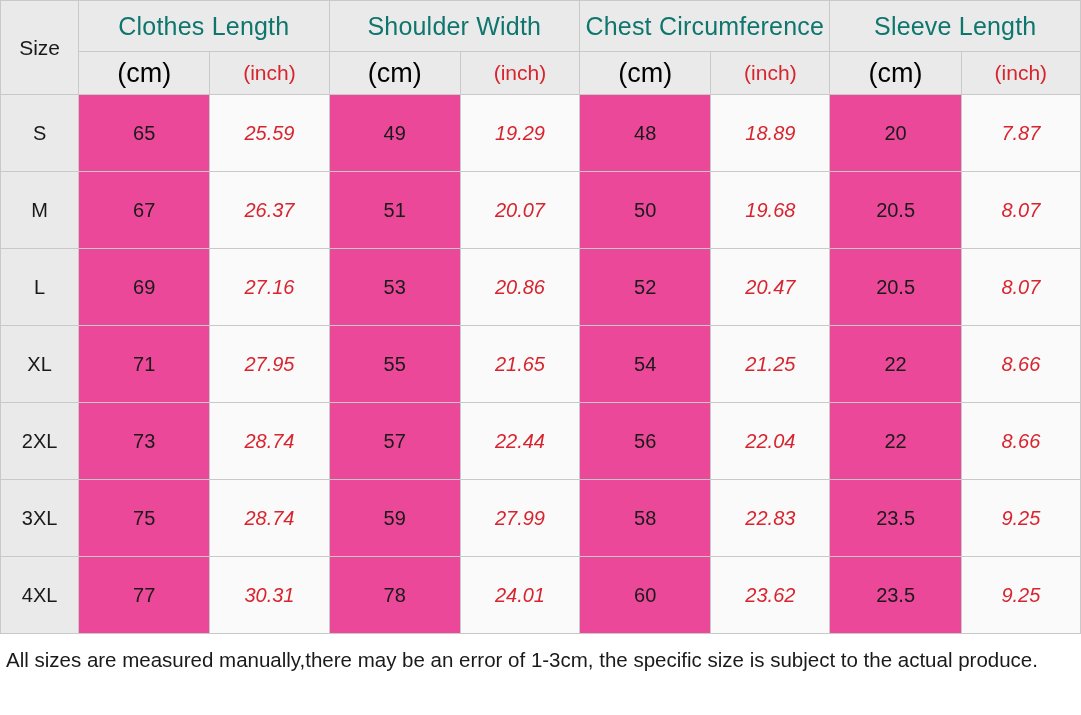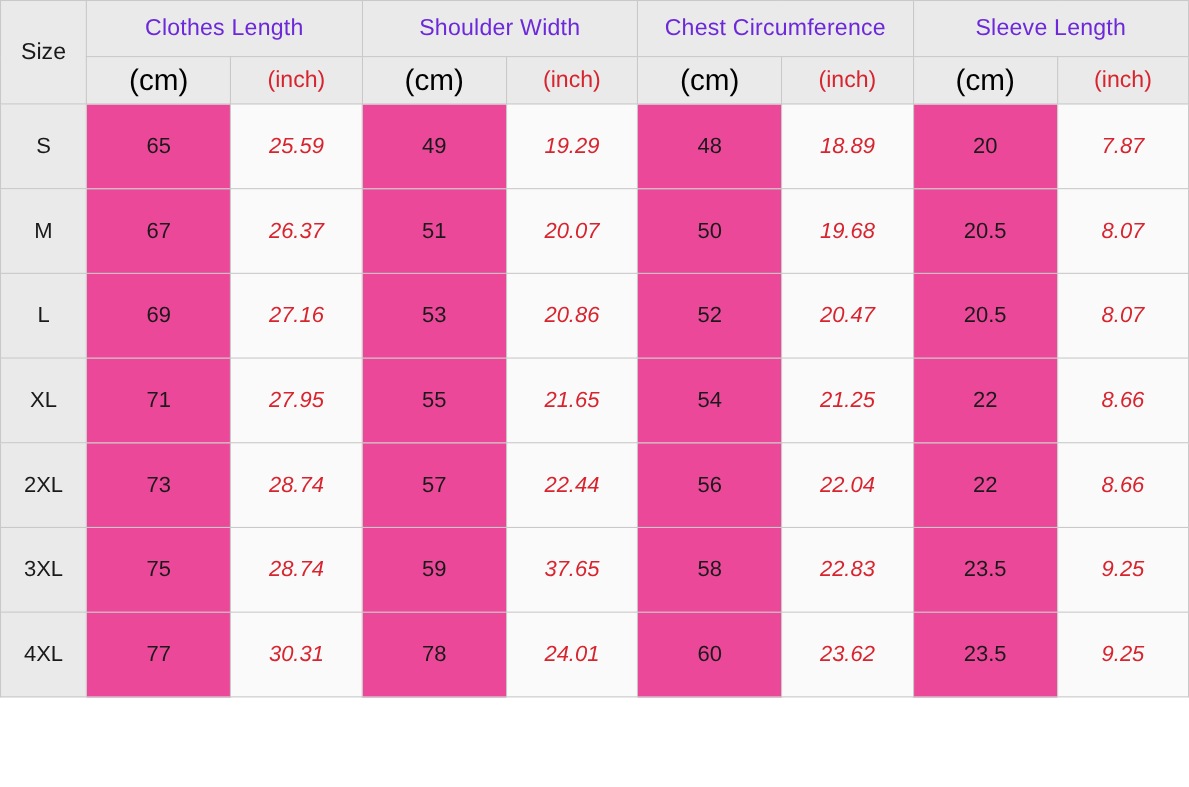--- a/index.html
+++ b/index.html
@@ -33,22 +33,22 @@
   .size-table th, .size-table td {
     border: 1px solid #c9c9c9;
     text-align: center;
     vertical-align: middle;
     font-weight: normal;
   }
   .size-table th {
     background: #eaeaea;
   }
   .hdr-group {
-    font-size: 21px;
-    color: #6d28d9;
+    font-size: 25px;
+    color: #0f766e;
     height: 48px;
     letter-spacing: .2px;
   }
   .hdr-size {
     font-size: 21px;
     color: #1a1a1a;
   }
   .hdr-unit-cm {
     font-size: 27px;
     color: #000000;
@@ -174,34 +174,35 @@
         <td class="cell-cm">56</td>
         <td class="cell-in">22.04</td>
         <td class="cell-cm">22</td>
         <td class="cell-in">8.66</td>
       </tr>
       <tr>
         <td class="row-size">3XL</td>
         <td class="cell-cm">75</td>
         <td class="cell-in">28.74</td>
         <td class="cell-cm">59</td>
-        <td class="cell-in">37.65</td>
+        <td class="cell-in">27.99</td>
         <td class="cell-cm">58</td>
         <td class="cell-in">22.83</td>
         <td class="cell-cm">23.5</td>
         <td class="cell-in">9.25</td>
       </tr>
       <tr>
         <td class="row-size">4XL</td>
         <td class="cell-cm">77</td>
         <td class="cell-in">30.31</td>
         <td class="cell-cm">78</td>
         <td class="cell-in">24.01</td>
         <td class="cell-cm">60</td>
         <td class="cell-in">23.62</td>
         <td class="cell-cm">23.5</td>
         <td class="cell-in">9.25</td>
       </tr>
     </tbody>
   </table>
 
+  <div class="note">All sizes are measured manually,there may be an error of 1-3cm, the specific size is subject to the actual produce.</div>
 
 </div>
 
 </body></html>

